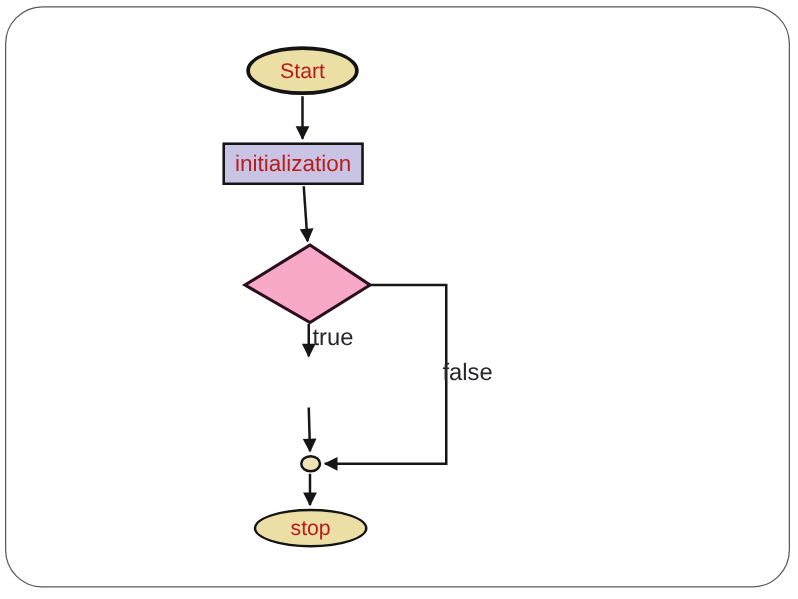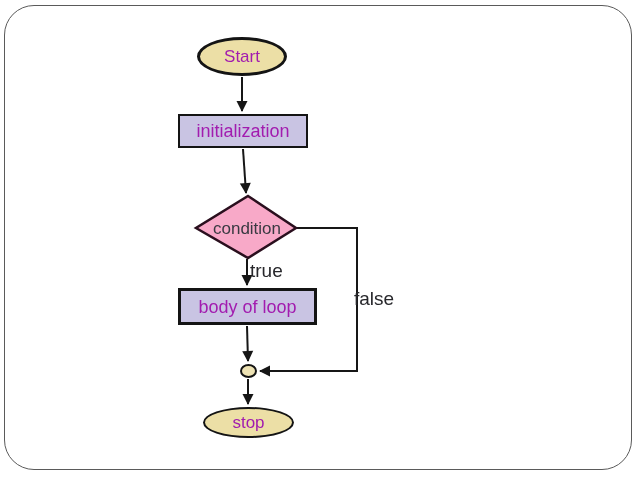--- a/index.html
+++ b/index.html
@@ -21,34 +21,34 @@
   svg.connectors {
     position: absolute; left: 0; top: 0;
     width: 638px; height: 479px;
   }
   .node {
     position: absolute;
     display: flex;
     align-items: center;
     justify-content: center;
     border: 2px solid #141414;
-    color: #a21caf;
+    color: #b91c1c;
     text-align: center;
     line-height: 1;
   }
   .node-start {
     left: 197px; top: 37px;
     width: 90px; height: 39px;
     border-radius: 50%;
     font-size: 17px;
     border-width: 3px;
   }
   .node-init {
     left: 178px; top: 114px;
-    width: 130px; height: 34px;
+    width: 113px; height: 34px;
     font-size: 18px;
     text-align: center;
   }
   .node-body {
     left: 178px; top: 288px;
     width: 139px; height: 37px;
     font-size: 18px;
     border-width: 3px;
   }
   .node-junction {
@@ -102,27 +102,23 @@
   </svg>
 
   <div class="node node-start" style="background-color: rgb(236, 223, 166);">
     <span>Start</span>
   </div>
 
   <div class="node node-init" style="background-color: rgb(201, 196, 227);">
     <span>initialization</span>
   </div>
 
-  <div class="diamond-label">condition</div>
 
   <div class="edge-label edge-label-true">true</div>
 
-  <div class="node node-body" style="background-color: rgb(201, 196, 227);">
-    <span>body of loop</span>
-  </div>
 
   <div class="edge-label edge-label-false">false</div>
 
   <div class="node node-junction" style="background-color: rgb(238, 227, 180);"></div>
 
   <div class="node node-stop" style="background-color: rgb(236, 223, 166);">
     <span>stop</span>
   </div>
 </div>
 

